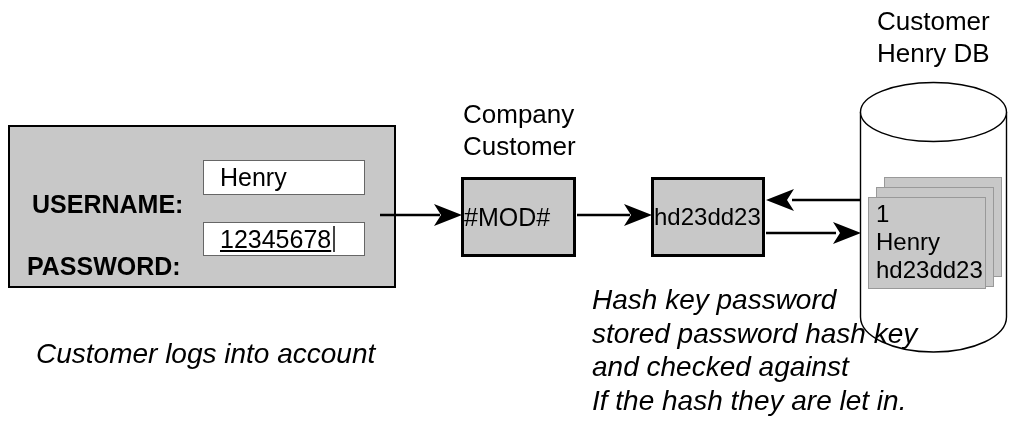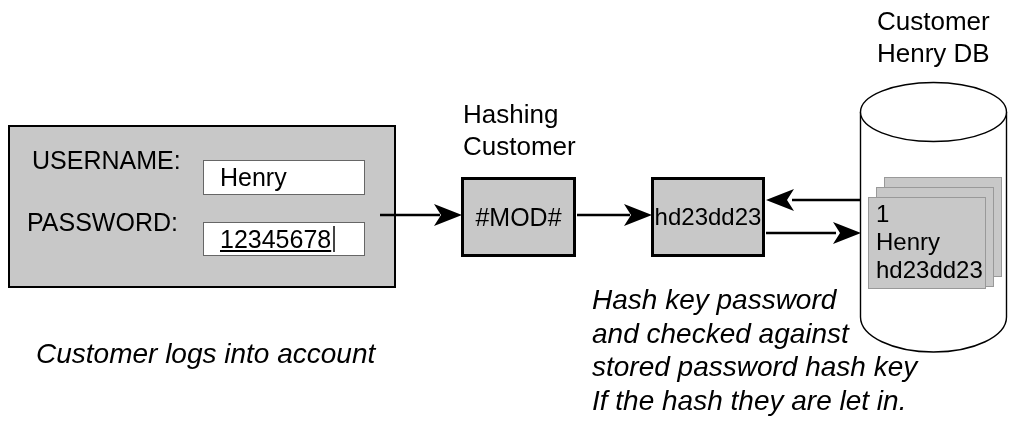--- a/index.html
+++ b/index.html
@@ -17,22 +17,23 @@
   
   .login-box{
     left:8px;top:125px;width:388px;height:163px;
     background:var(--box-fill,#c8c8c8);
     border:2px solid var(--box-stroke,#000);
     box-sizing:border-box;
     z-index:2;
   }
   .field-label{
     position:absolute;
-    font-weight:normal;font-size:25px;line-height:35px;
+    font-weight:bold;font-size:25px;line-height:35px;
     white-space:nowrap;
+    margin-top:44px;
   }
   .input-box{
     position:absolute;
     background:#fff;
     border:1.5px solid var(--input-border,#666);
     box-sizing:border-box;
     display:flex;align-items:center;
     padding-left:16px;
     font-size:25px;white-space:nowrap;
   }
@@ -48,21 +49,21 @@
   }
 
   .stage-label{
     font-size:26px;line-height:31.5px;white-space:nowrap;z-index:2;
   }
 
   .process-box{
     background:var(--box-fill,#c8c8c8);
     border:3px solid var(--box-stroke,#000);
     box-sizing:border-box;
-    display:flex;align-items:center;justify-content:center;
+    display:flex;align-items:center;
     white-space:nowrap;
     z-index:2;
   }
   #mod-box{left:461px;top:177px;width:115px;height:80px;font-size:25px;}
   #hash-box{left:651px;top:177px;width:114px;height:80px;font-size:24px;}
 
   
   .card{
     position:absolute;
     width:118px;height:93px;
@@ -105,21 +106,21 @@
     <div class="field-label" style="left:17px;top:78px;">PASSWORD:</div>
     <div class="input-box" style="left:193px;top:95px;width:162px;height:34px;text-decoration:underline;">
       <span>12345678</span>
         <span class="caret"></span>
     </div>
   </div>
 
   <div class="abs caption-italic login-caption">Customer logs into account</div>
 
   <div class="abs stage-label hash-label">
-    <div>Hashing</div>
+    <div>Company</div>
     <div>Customer</div>
   </div>
   <div class="abs process-box" id="mod-box">
     <span>#MOD#</span>
   </div>
 
   <div class="abs process-box" id="hash-box">
     <span>hd23dd23</span>
   </div>
 
@@ -132,22 +133,22 @@
   <div class="card" id="card-front">
     <div class="card-text">
       <span>1</span>
       <span>Henry</span>
       <span>hd23dd23</span>
     </div>
   </div>
 
   <div class="abs caption-italic note">
     <div>Hash key password</div>
+    <div>stored password hash key</div>
     <div>and checked against</div>
-    <div>stored password hash key</div>
     <div>If the hash they are let in.</div>
   </div>
 
   <svg class="layer" width="1024" height="437" viewBox="0 0 1024 437" style="z-index:3;">
     <g style="stroke:var(--box-stroke,#000);fill:var(--box-stroke,#000);">
       <line x1="380" y1="215" x2="440" y2="215" stroke-width="2.5"></line>
       <polygon points="462,215 434,204 441,215 434,226" stroke="none"></polygon>
     </g>
     <g style="stroke:var(--box-stroke,#000);fill:var(--box-stroke,#000);">
       <line x1="577" y1="215" x2="630" y2="215" stroke-width="2.5"></line>

